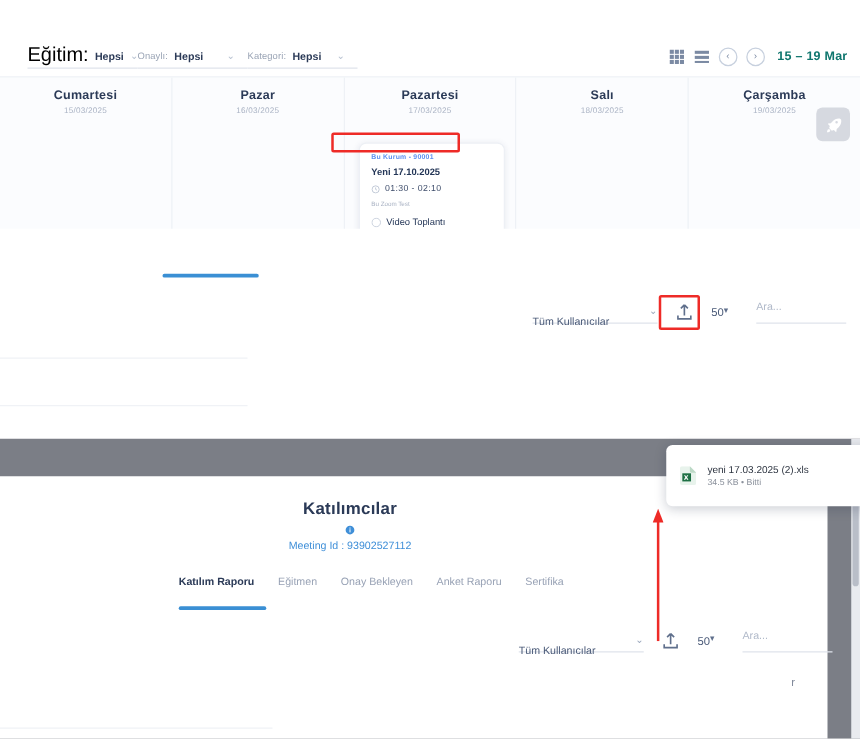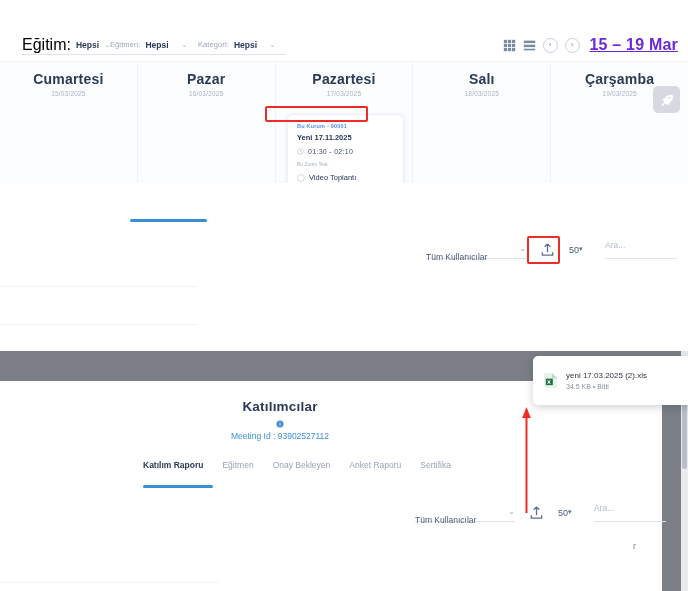--- a/index.html
+++ b/index.html
@@ -32,30 +32,30 @@
   .filter-caret { margin-left: auto; margin-right: 10px; color: #b6c0d0; font-size: 8px; line-height: 1; }
 
   .cal-nav { position: absolute; right: 10px; top: 0; height: 34px; display: flex; align-items: center; gap: 7px; }
   .icon-grid, .icon-list { width: 13px; height: 13px; color: #7b8aa3; display: block; }
   .nav-circle {
     width: 15px; height: 15px; border-radius: 50%;
     border: 1px solid #c7d0de; color: #7b8aa3;
     display: flex; align-items: center; justify-content: center;
     font-size: 8px; line-height: 1; background: #fff;
   }
-  .cal-range { font-size: 16px; color: #6d28d9; font-weight: bold; letter-spacing: .2px; margin-left: 3px; text-decoration: underline; }
+  .cal-range { font-size: 10px; color: #0f766e; font-weight: bold; letter-spacing: .2px; margin-left: 3px; }
 
   .day-head-row { position: absolute; left: 0; top: 34px; width: 688px; height: 149px; display: flex; }
   .day-col {
     flex: 1 1 0; position: relative; height: 149px;
     border-right: 1px solid #eef1f6;
     padding-top: 9px; text-align: center;
   }
   .day-col:last-child { border-right: none; }
-  .day-name { font-size: 14px; font-weight: bold; color: #2b3a57; letter-spacing: .2px; }
+  .day-name { font-size: 10px; font-weight: bold; color: #2b3a57; letter-spacing: .2px; }
   .day-date { font-size: 6.5px; color: #aab3c4; margin-top: 3px; letter-spacing: .2px; }
 
   
   .event-card {
     position: absolute; left: 287px; top: 86px; width: 117px; height: 97px;
     background: #ffffff; border: 1px solid #edf0f5; border-radius: 6px 6px 0 0;
     box-shadow: 0 1px 5px rgba(40,60,100,.09);
     padding: 8px 9px 0 9px;
   }
   .ev-top { font-size: 5.5px; color: #5b8ff0; font-weight: bold; letter-spacing: .2px; }
@@ -148,21 +148,21 @@
   <div class="cal-panel">
 
     <div class="cal-toolbar">
       <div class="filters">
         <div class="filter tb-underline">
           <span>Eğitim:</span>
           <span class="filter-value">Hepsi</span>
           <span class="filter-caret">⌄</span>
         </div>
         <div class="filter tb-underline">
-          <span class="filter-label">Eğitmen:</span>
+          <span class="filter-label">Onaylı:</span>
           <span class="filter-value">Hepsi</span>
           <span class="filter-caret">⌄</span>
         </div>
         <div class="filter tb-underline">
           <span class="filter-label">Kategori:</span>
           <span class="filter-value">Hepsi</span>
           <span class="filter-caret">⌄</span>
         </div>
       </div>
 
@@ -211,21 +211,21 @@
         <div class="day-date">18/03/2025</div>
       </div>
       <div class="day-col">
         <div class="day-name">Çarşamba</div>
         <div class="day-date">19/03/2025</div>
       </div>
     </div>
 
     <div class="event-card">
       <div class="ev-top">Bu Kurum - 90001</div>
-      <div class="ev-title">Yeni 17.11.2025</div>
+      <div class="ev-title">Yeni 17.10.2025</div>
       <div class="ev-row">
         <svg class="clock-ic" viewBox="0 0 16 16" fill="none" stroke="currentColor" stroke-width="1.5">
           <circle cx="8" cy="8" r="6.5"></circle>
             <path d="M8 4.5V8l2.5 1.5"></path>
         </svg>
         <span class="ev-time">01:30 - 02:10</span>
       </div>
       <div class="ev-sub">Bu Zoom Test</div>
       <div class="ev-row">
         <svg class="cam-ic" viewBox="0 0 16 16" fill="none" stroke="currentColor" stroke-width="1.4">

